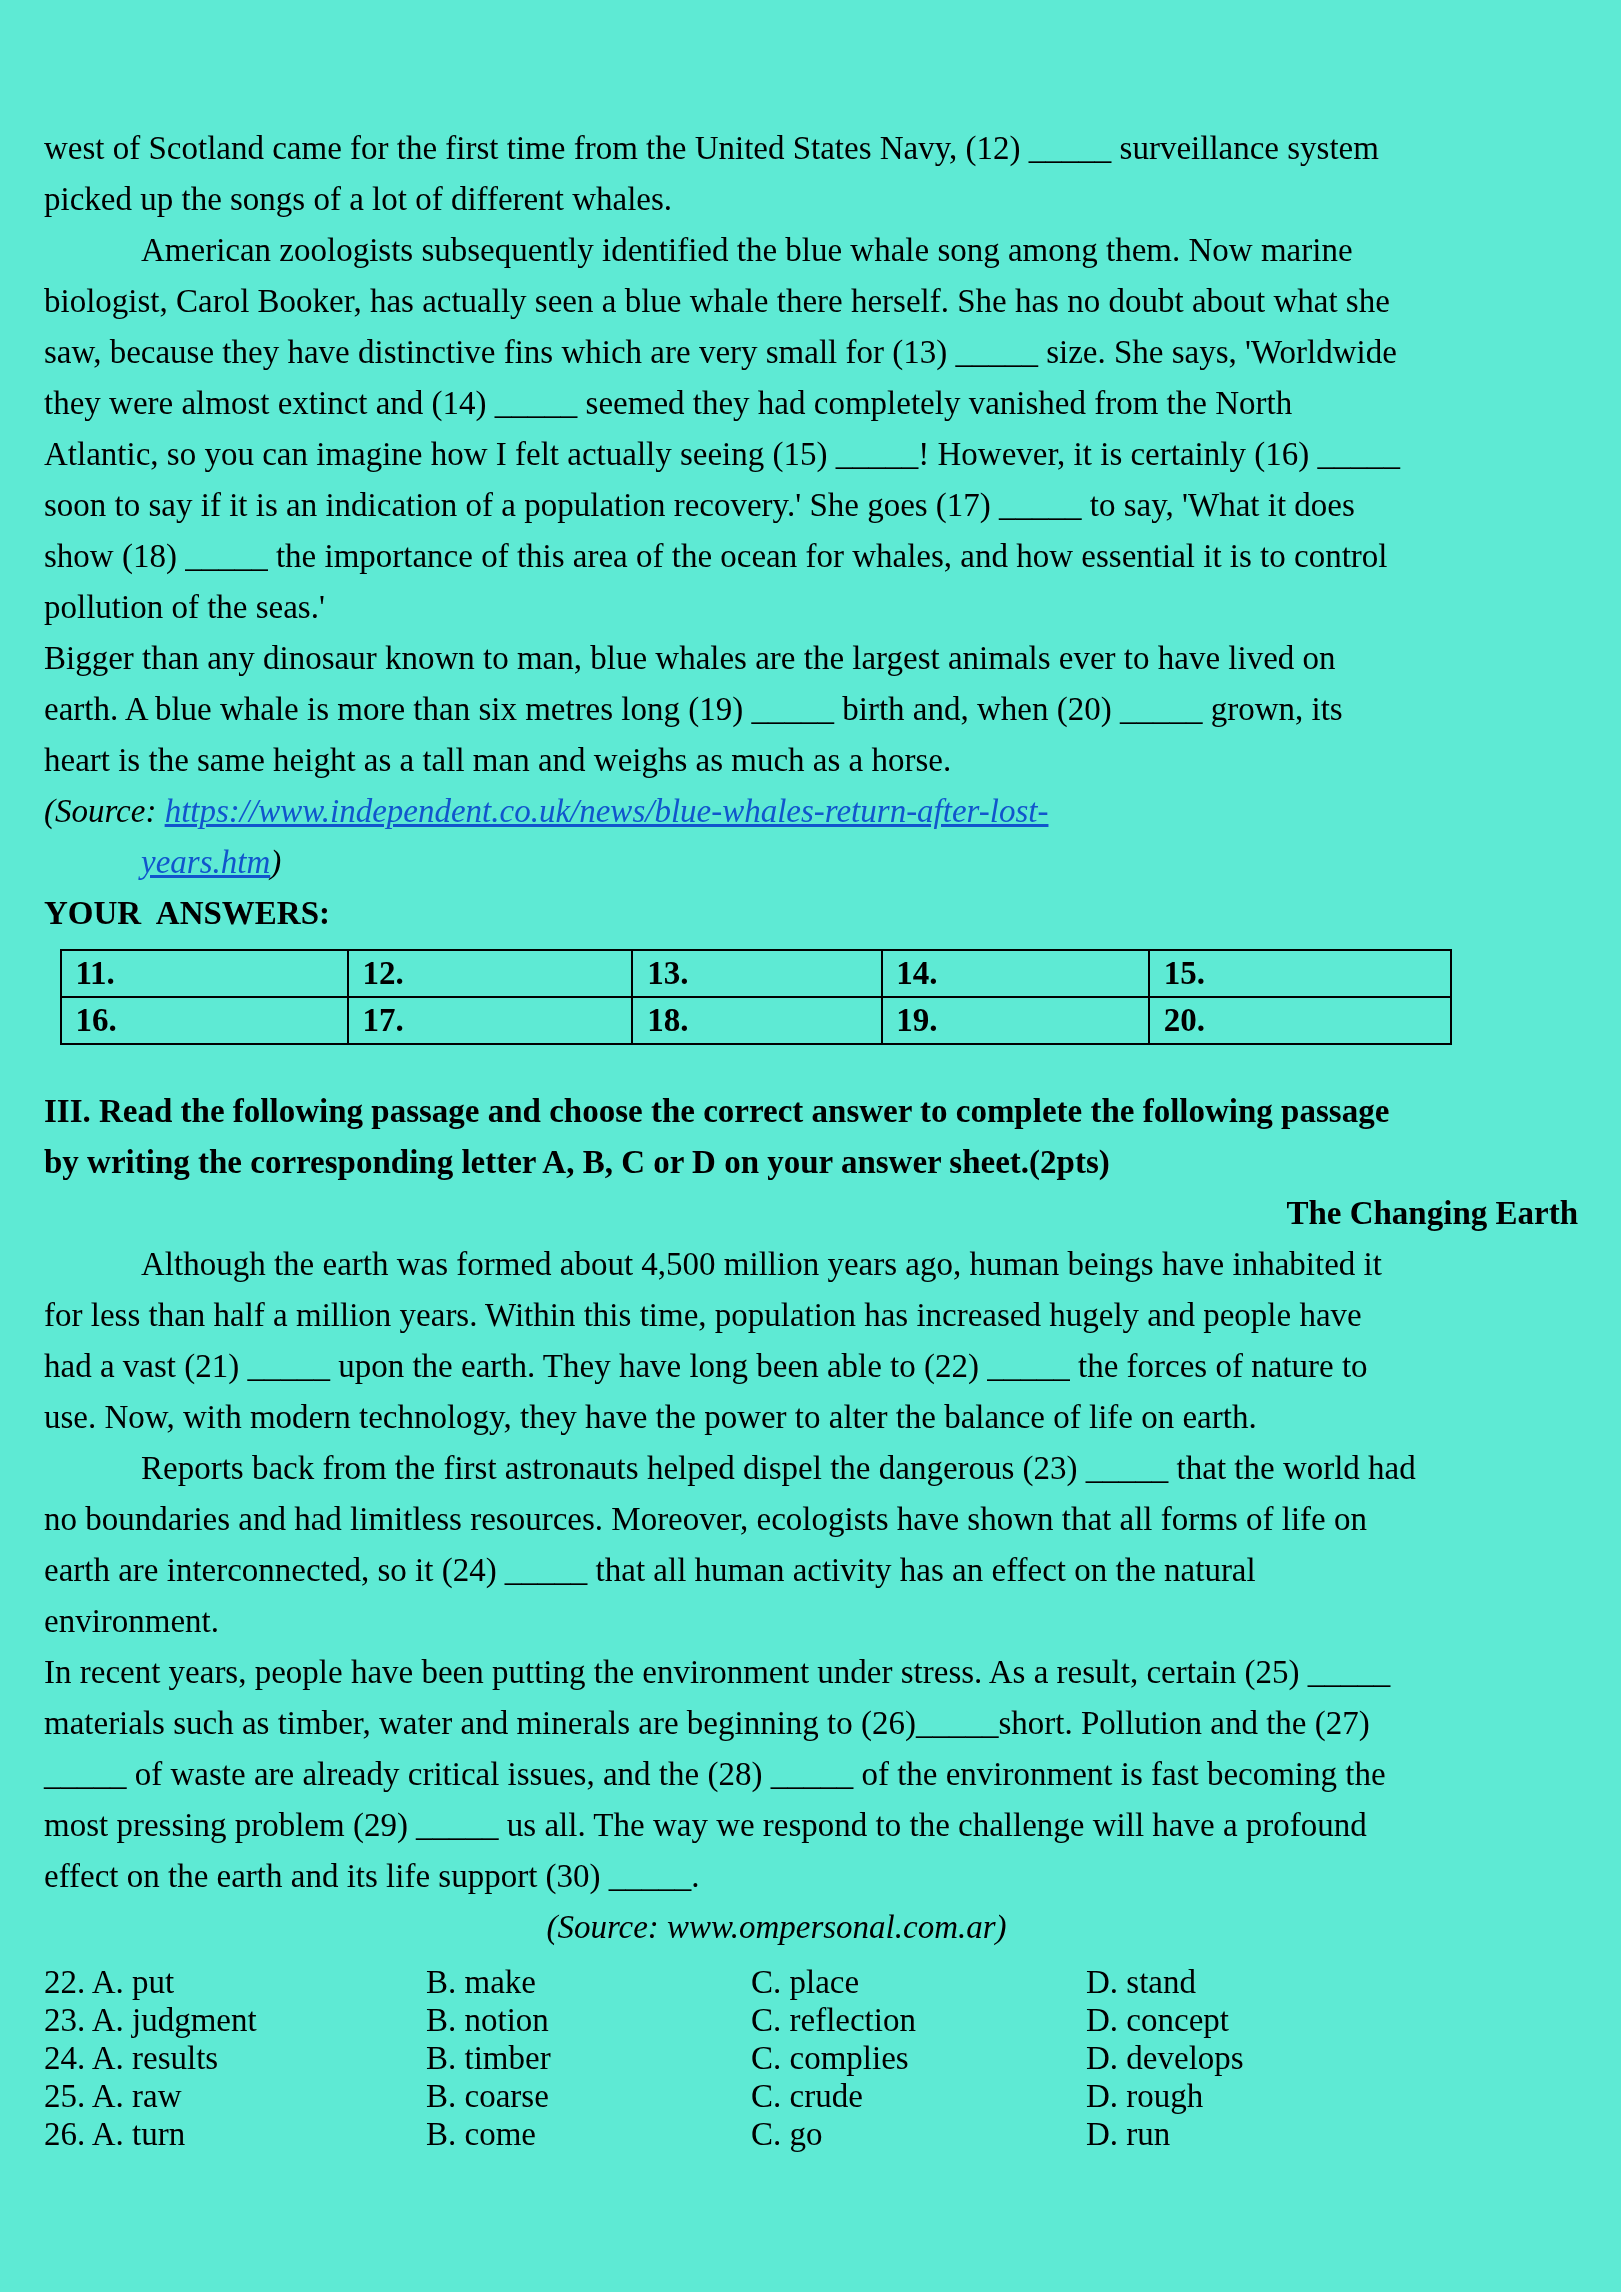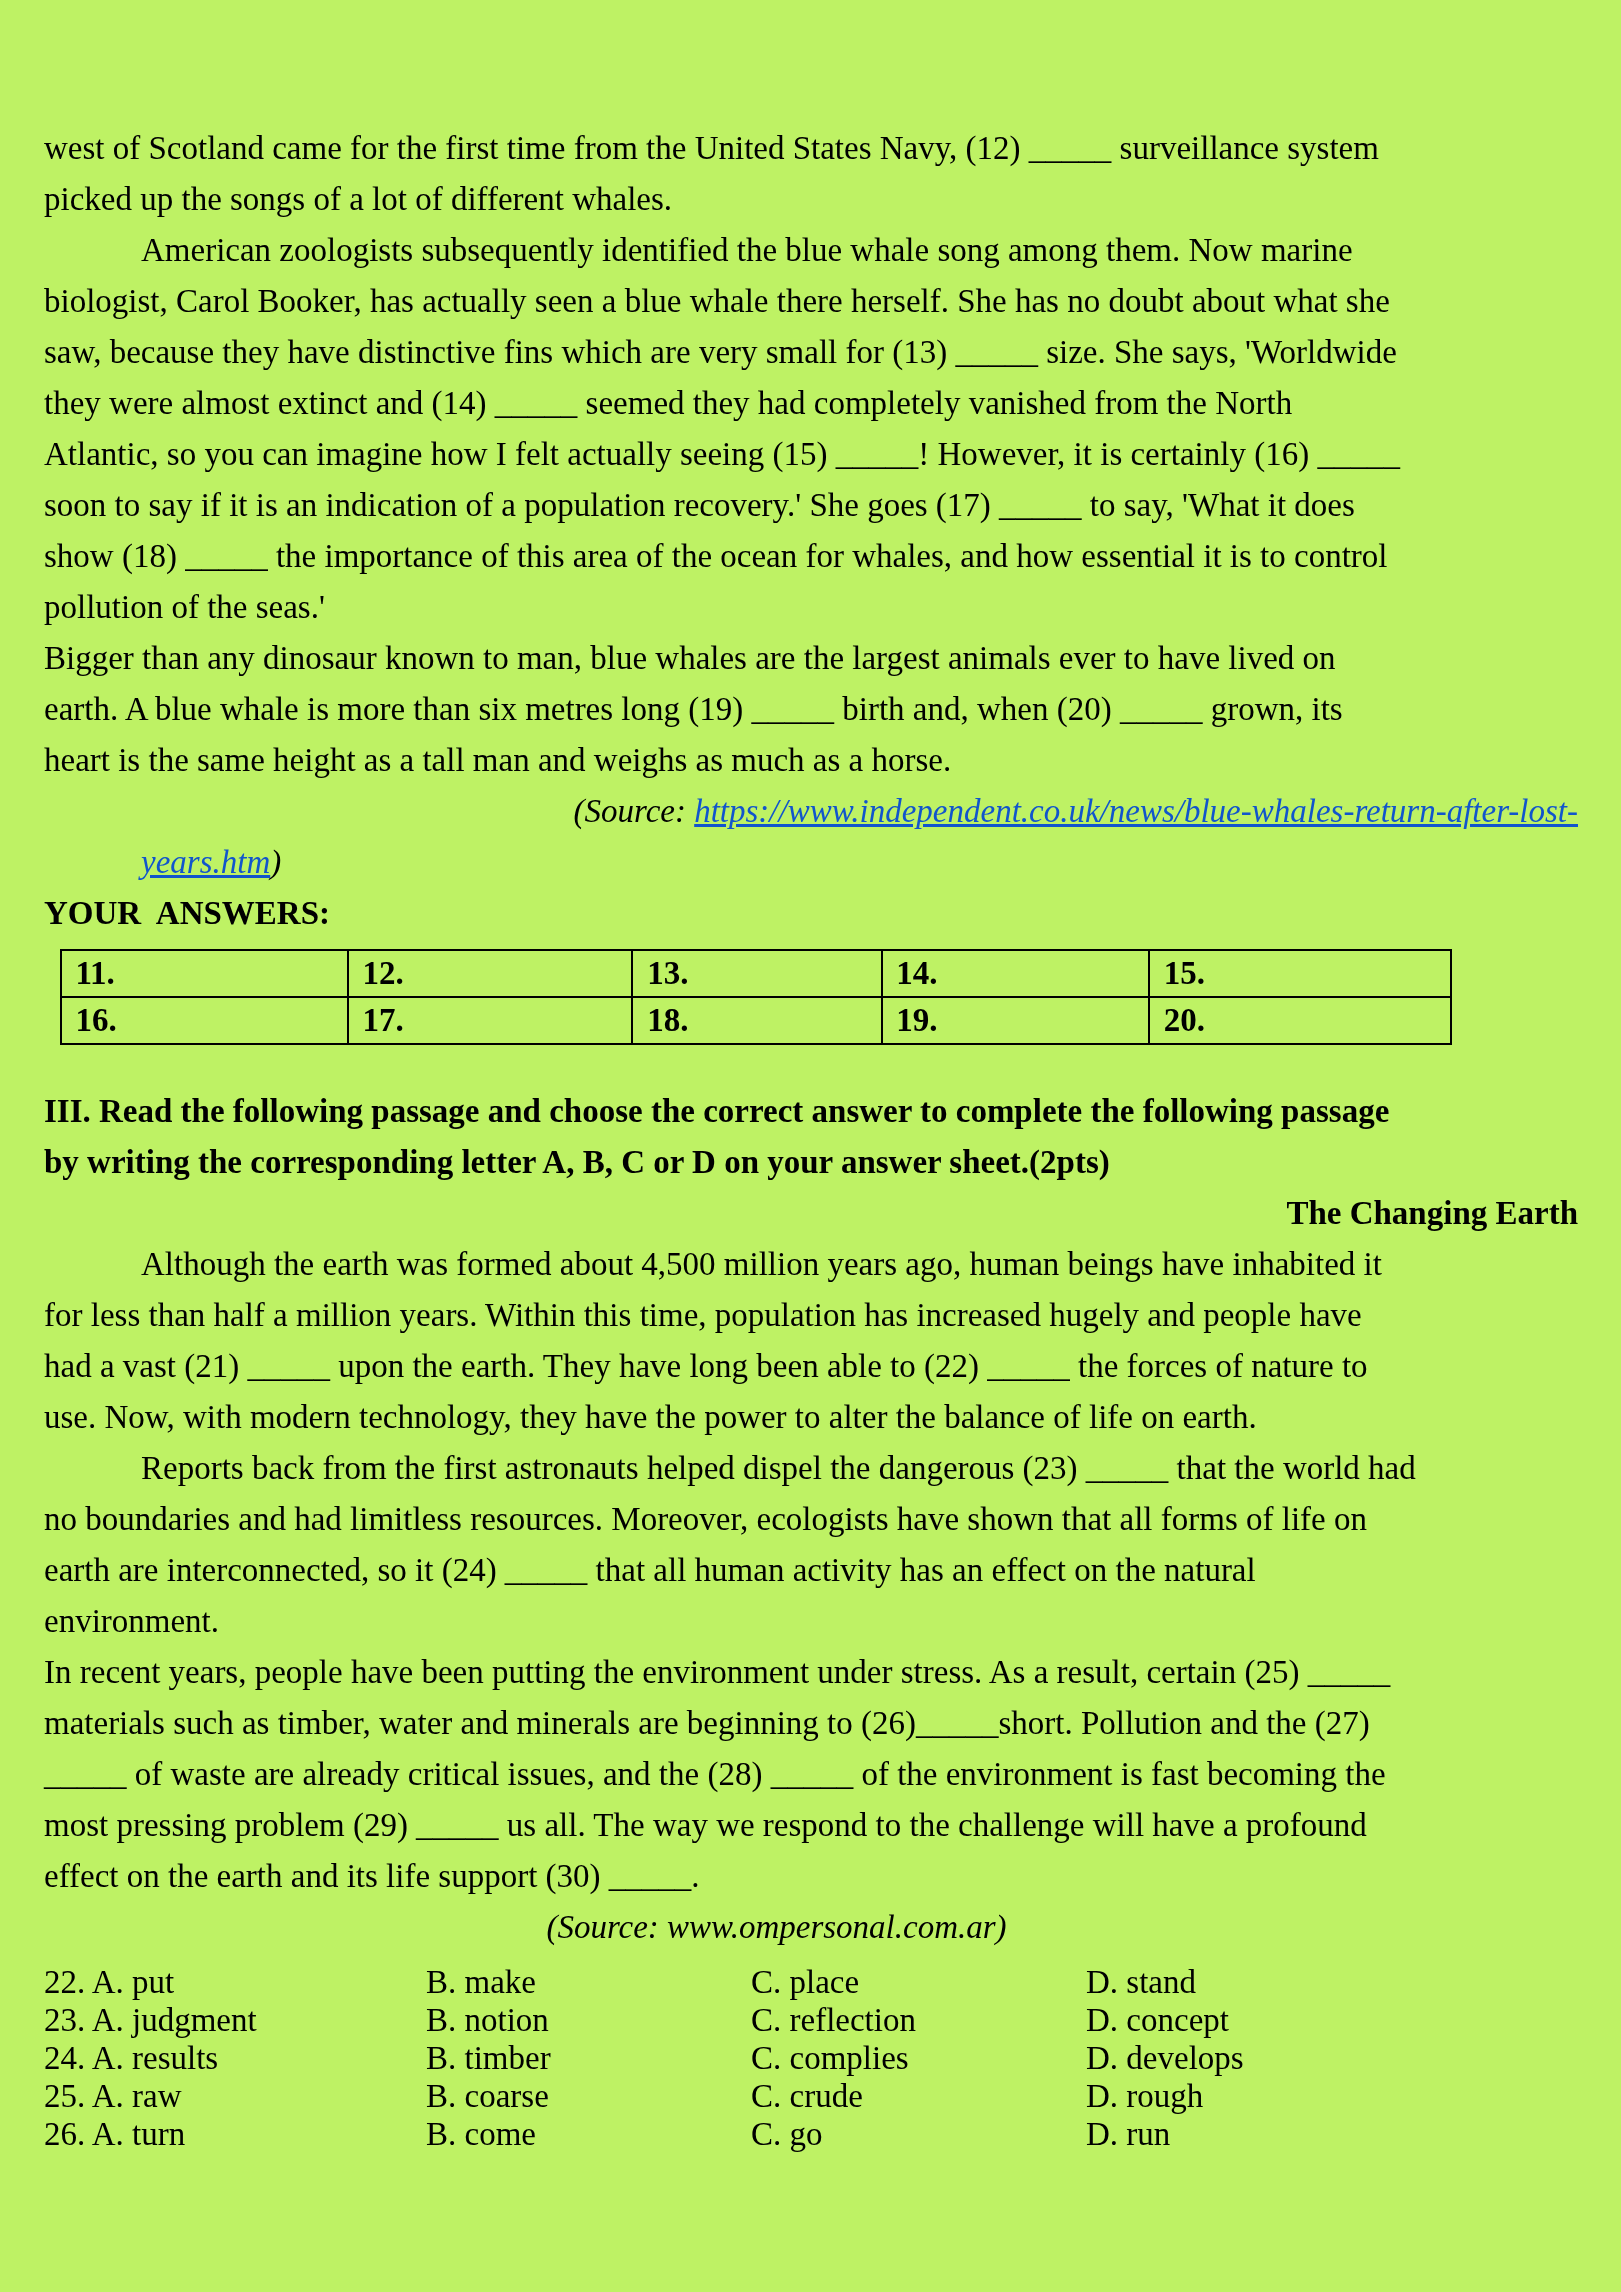--- a/index.html
+++ b/index.html
@@ -1,24 +1,24 @@
 <!DOCTYPE html>
 <html><head>
 <meta charset="utf-8">
 <style>
   html,body{margin:0;padding:0;background:#e8e8e8;}
   .page{
-    width:1621px;height:2293px;background:#bef264;color:#000000;
+    width:1621px;height:2293px;background:#5eead4;color:#000000;
     font-family:"Liberation Serif","DejaVu Serif",serif;
     font-size:33px;box-sizing:border-box;
     padding:123px 43px 0 44px;position:relative;overflow:hidden;
   }
   .line{line-height:51px;white-space:pre;}
   .indent{padding-left:97px;}
-  .src-center{text-align:right;}
+  .src-center{text-align:left;}
   .src-indent{padding-left:97px;}
   .hyperlink{color:#1155cc;text-decoration:underline;font-style:italic;cursor:pointer;}
   .italic{font-style:italic;}
   .answers-heading{font-weight:700;line-height:51px;white-space:pre;}
   table.answer-table{
     border-collapse:collapse;margin:9.8px 0 0 15.7px;width:1392px;
     table-layout:fixed;
   }
   table.answer-table td{
     border:2px solid #000;height:43px;padding:1px 0 1px 13.7px;

